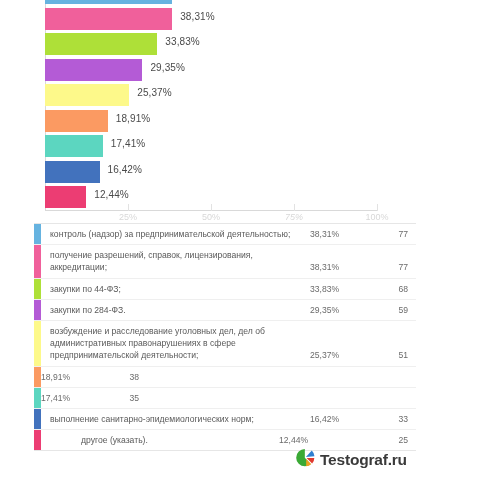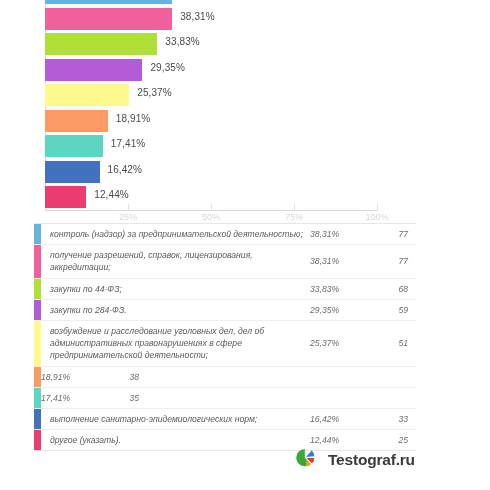--- a/index.html
+++ b/index.html
@@ -88,26 +88,25 @@
     position: absolute;
     left: 34px;
     top: 223px;
     width: 382px;
     border-top: 1px solid #e6e6e6;
     border-bottom: 1px solid #e6e6e6;
     background: #ffffff;
   }
   .trow {
     display: flex;
-    align-items: center;
+    align-items: flex-end;
     border-bottom: 1px solid #efefef;
     min-height: 18px;
-    font-style: italic;
-  }
-  .trow:last-child { border-bottom: none; }
+  }
+  .trow:last-child { border-bottom: none; gap: 31px; }
   .swatch {
     flex: 0 0 7px;
     width: 7px;
     align-self: stretch;
   }
   .tlabel {
     flex: 1 1 auto;
     padding: 4px 6px 4px 9px;
     font-size: 8.6px;
     line-height: 1.42;
@@ -130,21 +129,21 @@
     text-align: right;
   }
 
   
   #logo {
     position: absolute;
     left: 296px;
     top: 448px;
     display: flex;
     align-items: center;
-    gap: 13px;
+    gap: 5px;
   }
   #logo-text {
     font-size: 15.5px;
     font-weight: bold;
     color: #3a3a3a;
     letter-spacing: -0.2px;
   }
 </style>
 </head>
 <body>

